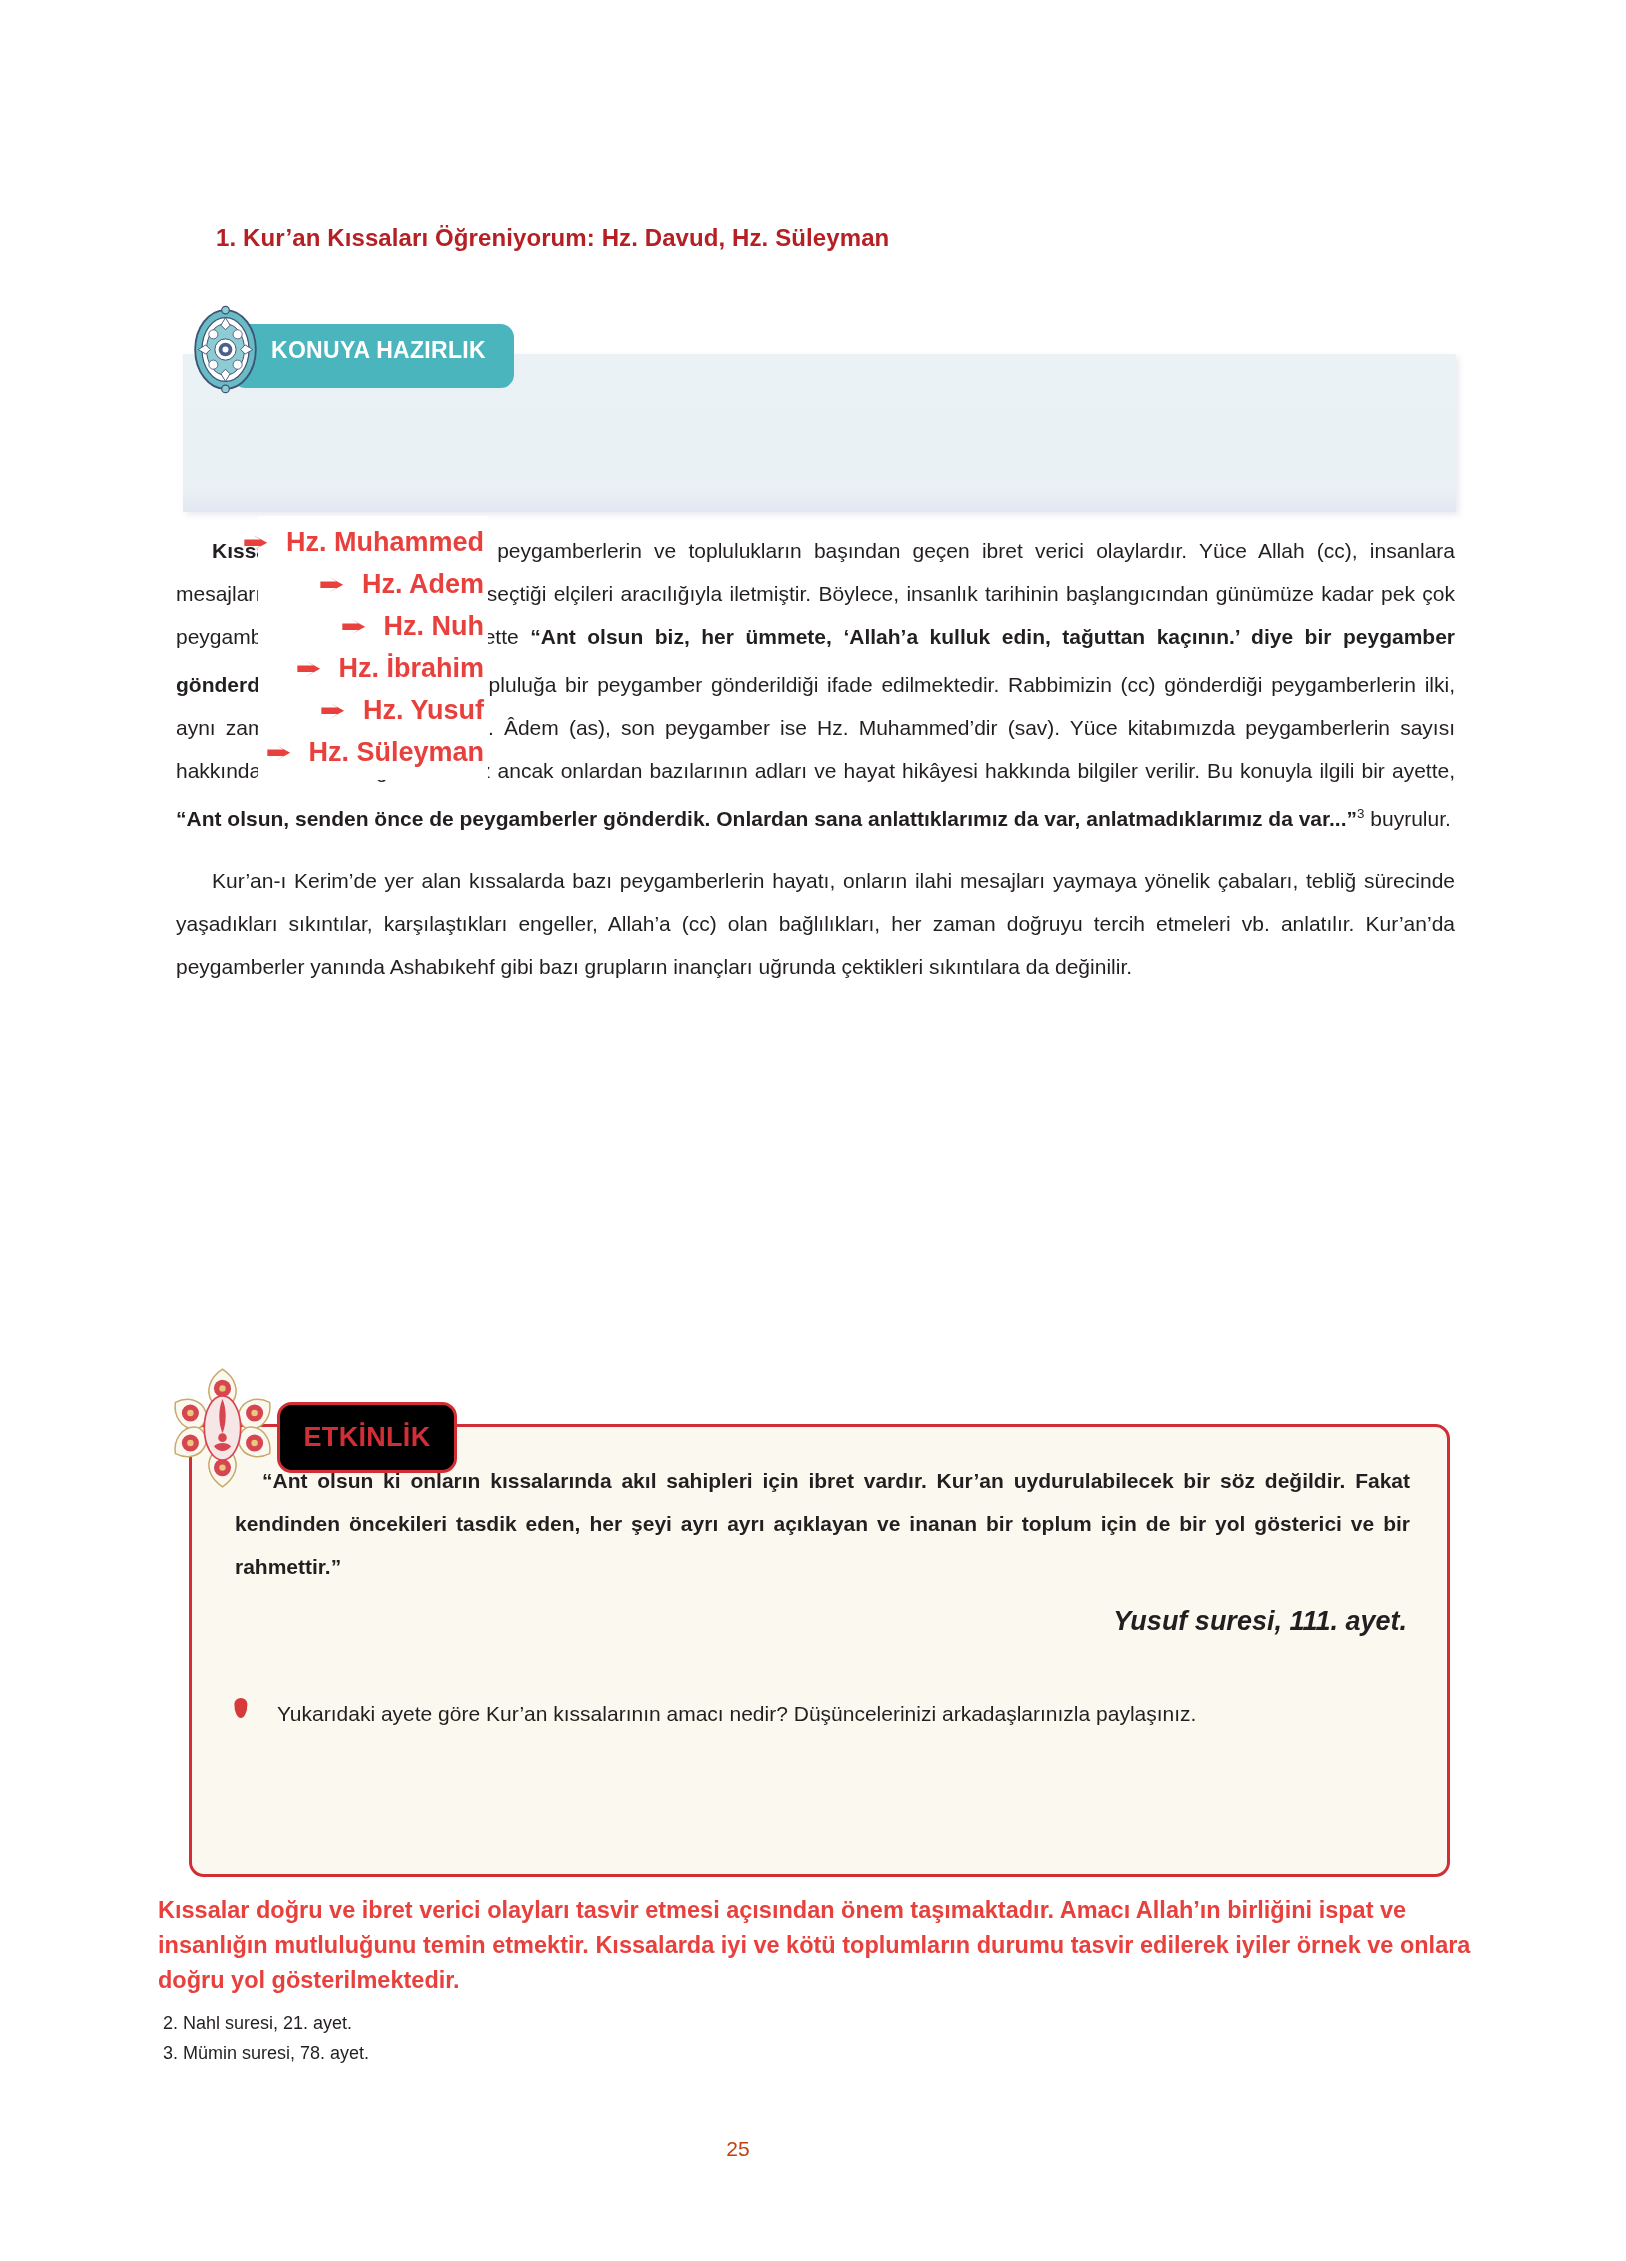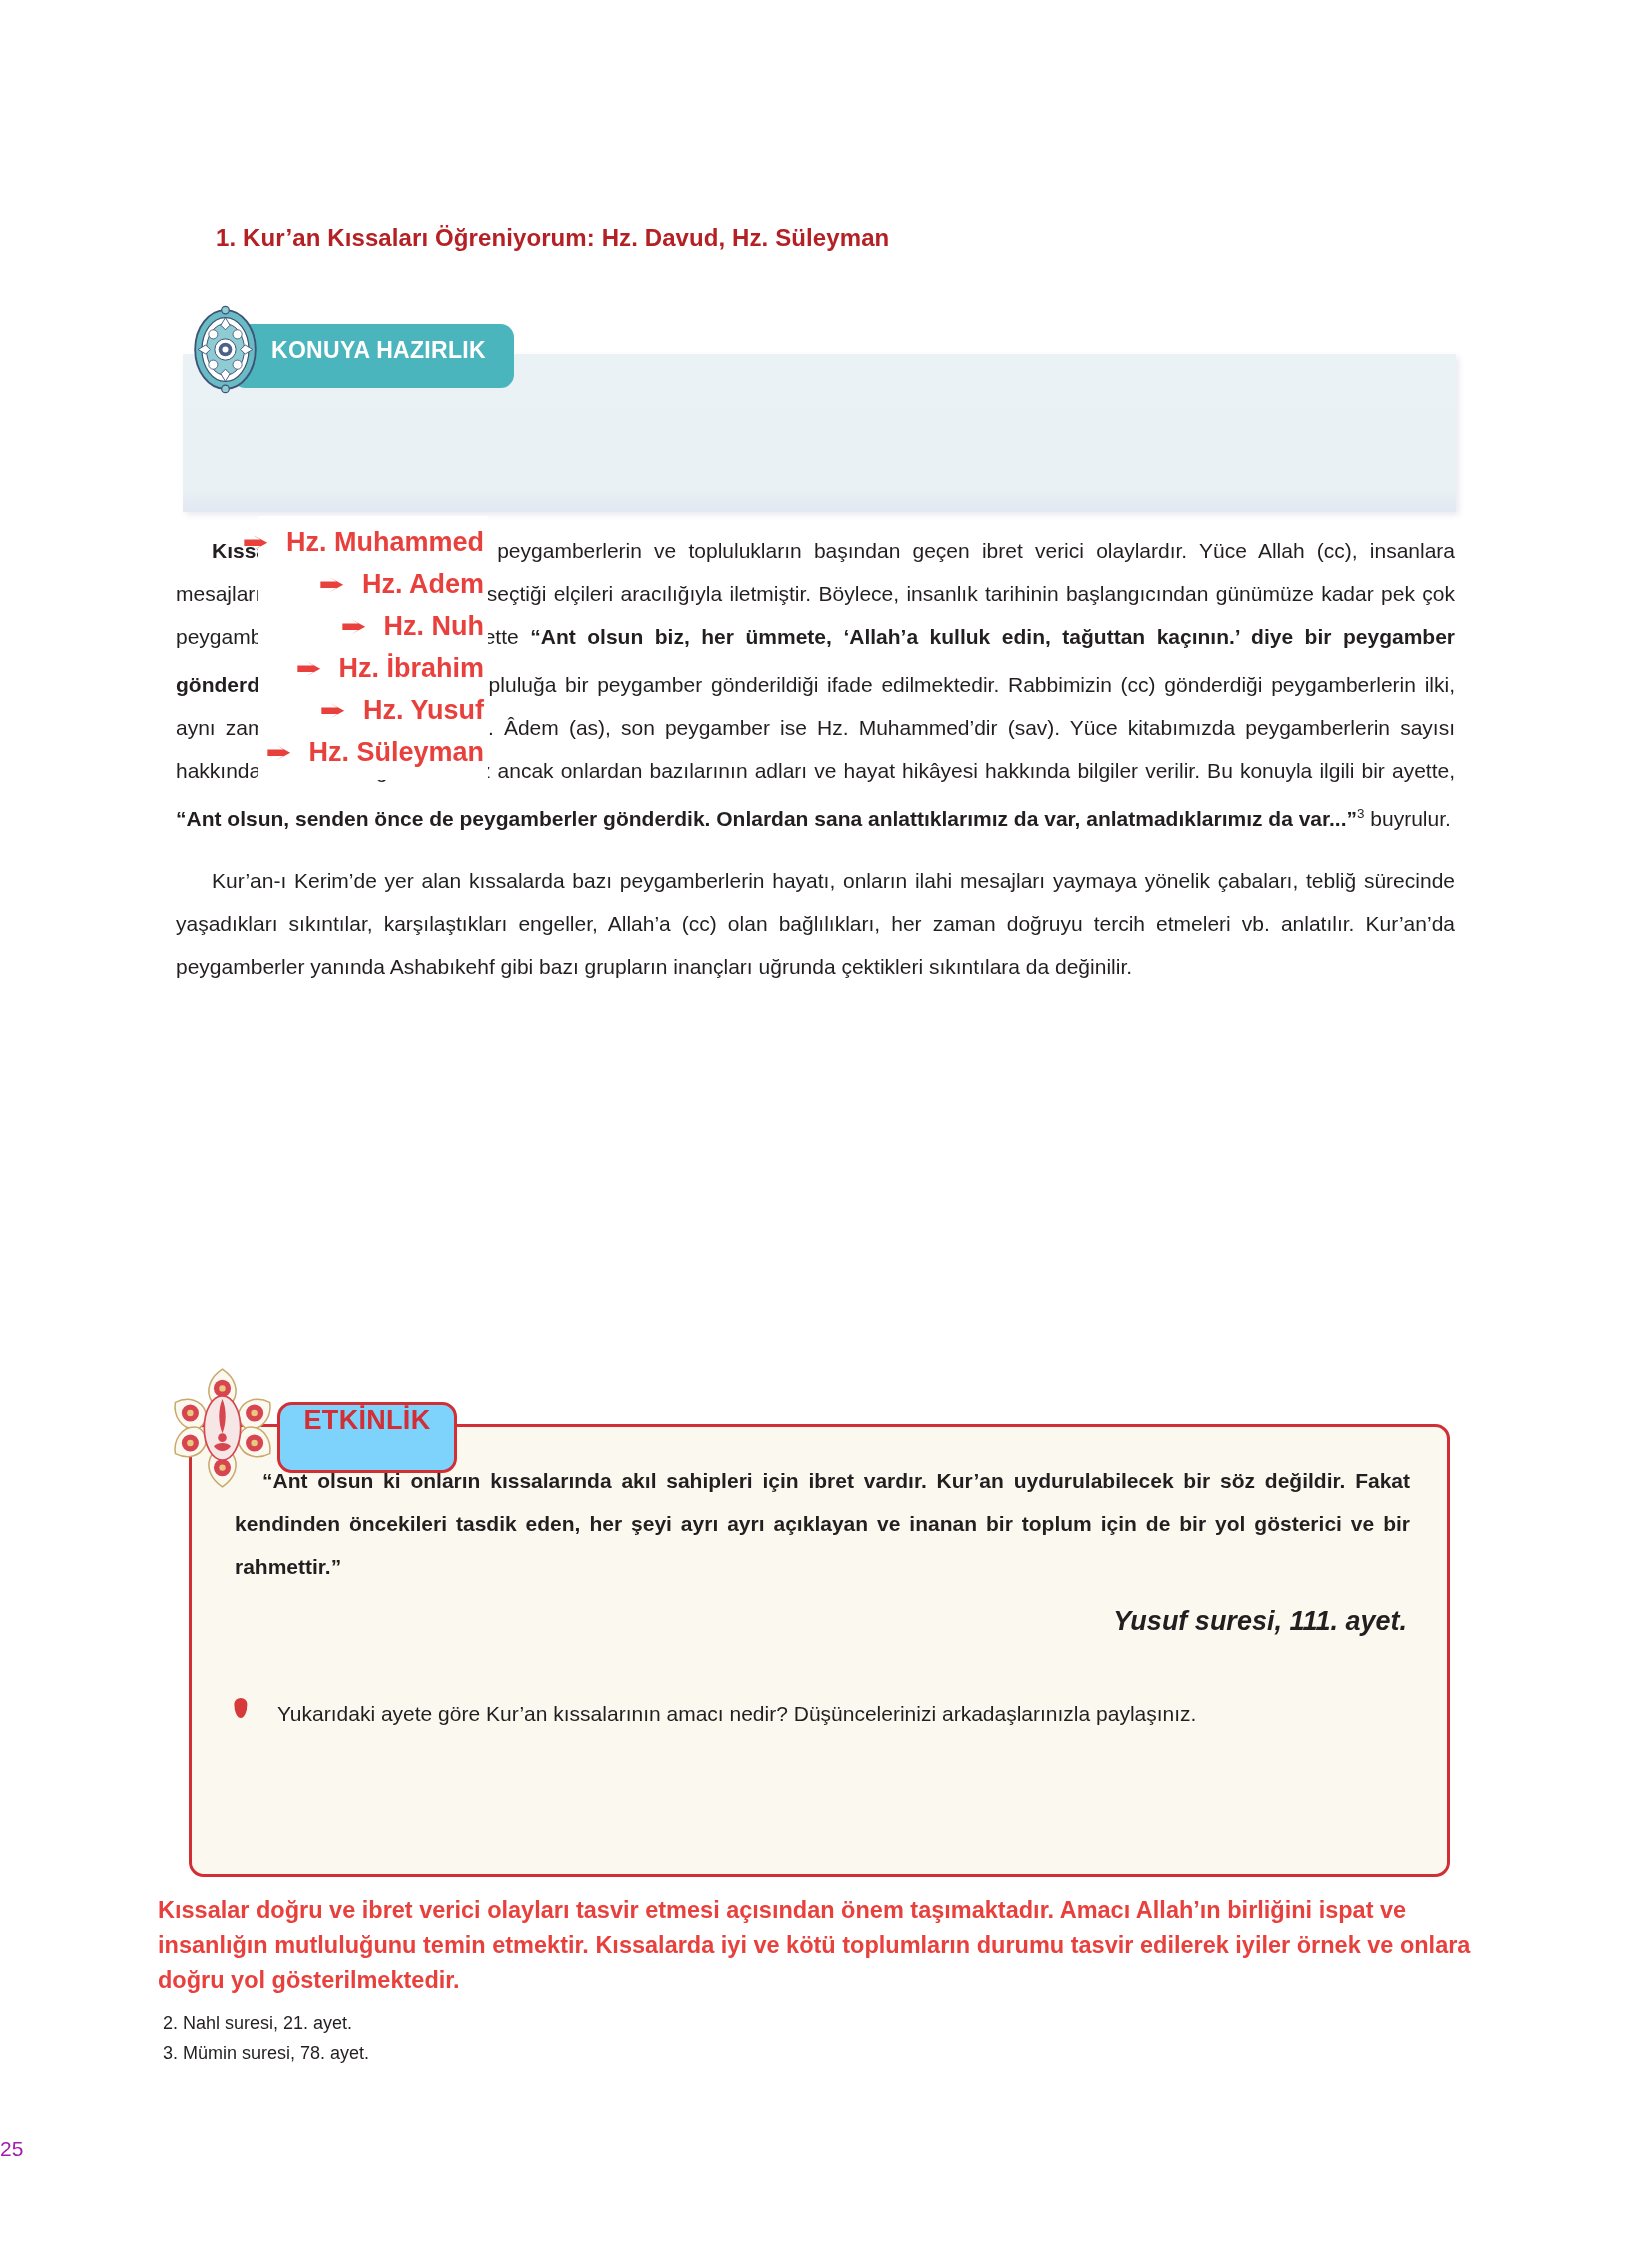--- a/index.html
+++ b/index.html
@@ -146,26 +146,26 @@
     border: 3.4px solid #D22E35;
     border-radius: 14.8px;
     box-sizing: border-box;
   }
   .act-tab {
     position: absolute;
     left: 277px;
     top: 1402px;
     width: 180px;
     height: 71px;
-    background: #7dd3fc;
+    background: #000000;
     border: 3.4px solid #D22E35;
     border-radius: 14.8px;
     box-sizing: border-box;
     display: flex;
-    align-items: flex-start;
+    align-items: center;
     justify-content: center;
     z-index: 5;
   }
   .act-tab-label {
     color: #D22E35;
     font-size: 27px;
     font-weight: bold;
     letter-spacing: 0.3px;
   }
   
@@ -245,23 +245,23 @@
     top: 2009px;
     font-size: 18px;
     line-height: 29.5px;
     color: #231F20;
   }
   .page-no {
     position: absolute;
     left: 0;
     top: 2137px;
     width: 1476px;
-    text-align: left;
+    text-align: center;
     font-size: 21px;
-    color: #a21caf;
+    color: #c2410c;
   }
 </style>
 </head>
 <body>
 
 <div class="page">
 
   <div class="section-title">1. Kur’an Kıssaları Öğreniyorum: Hz. Davud, Hz. Süleyman</div>
 
   <div class="prep-panel"></div>

